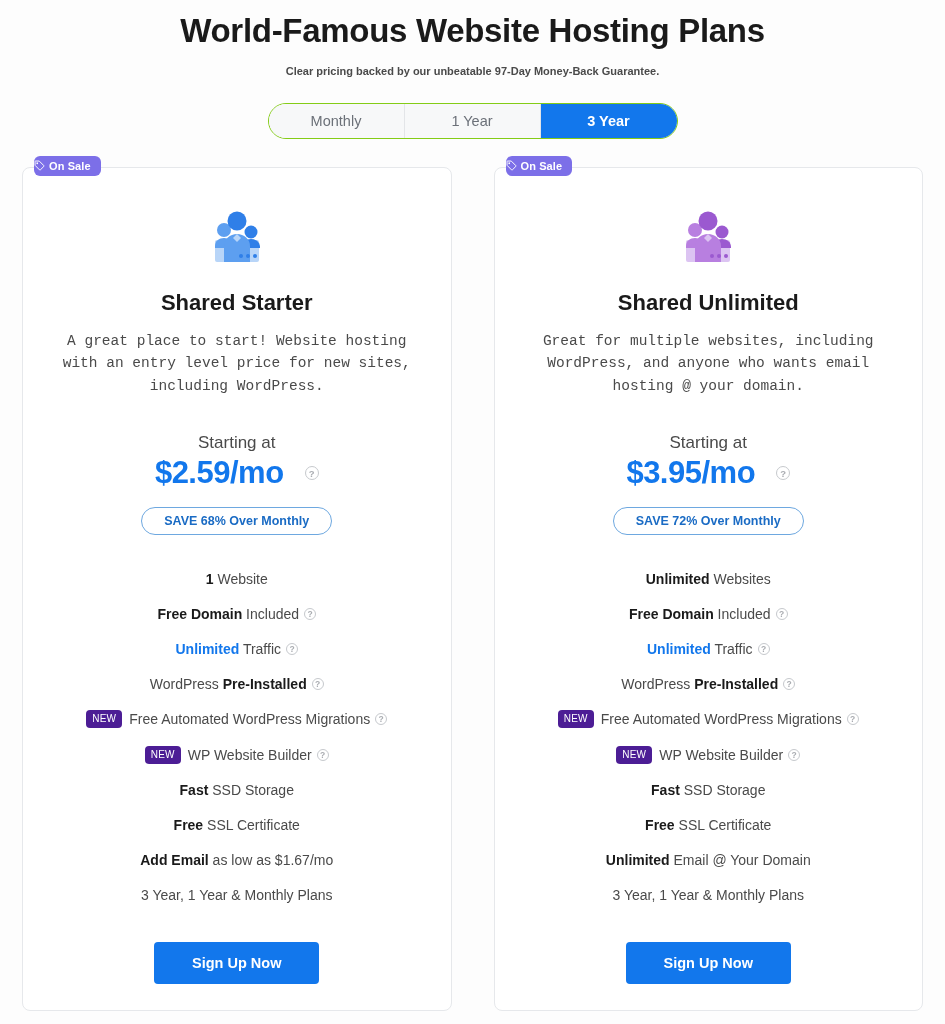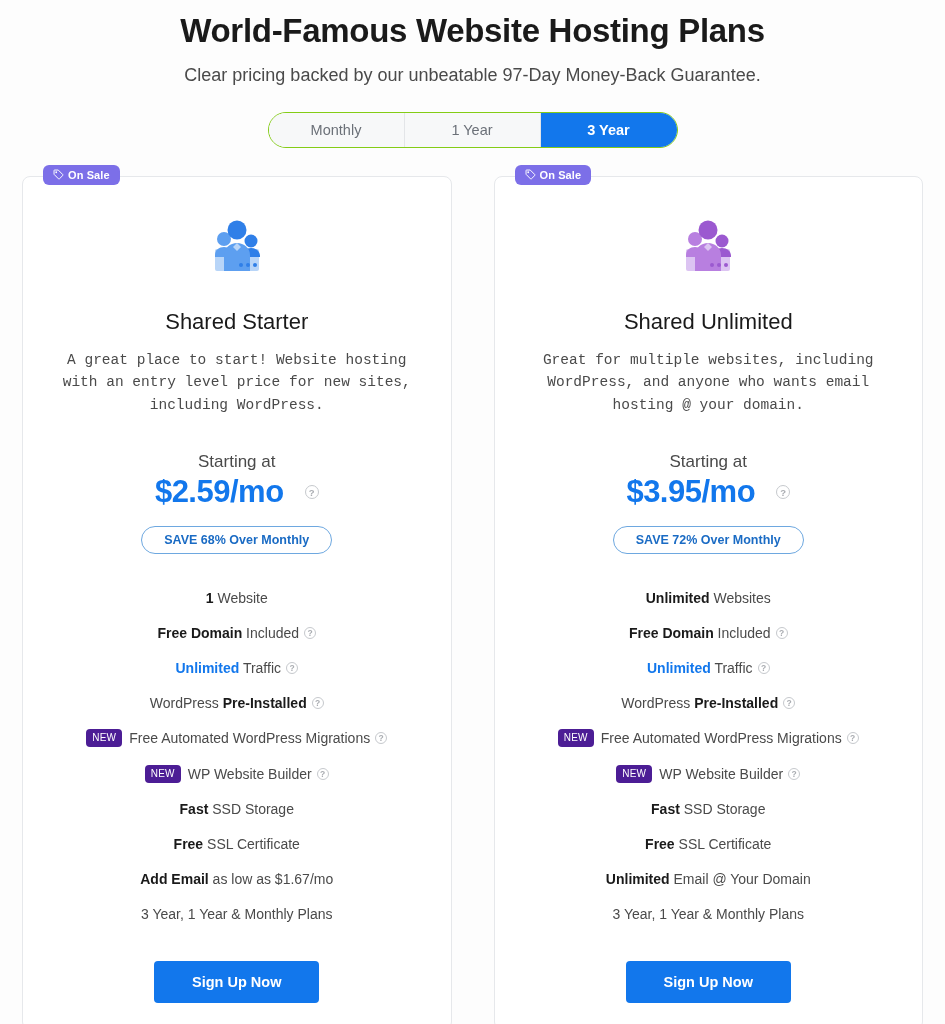--- a/index.html
+++ b/index.html
@@ -21,23 +21,23 @@
   .page-title {
     font-size: 33px;
     font-weight: bold;
     color: #1a1a1a;
     letter-spacing: -0.3px;
     line-height: 1.3;
   }
 
   .page-subtitle {
     margin-top: 12px;
-    font-size: 18px;
+    font-size: 11px;
     color: #4a4a4a;
-    font-weight: normal;
+    font-weight: bold;
   }
 
   
   .toggle-wrap { display: flex; justify-content: center; margin-top: 26px; }
 
   .toggle {
     display: flex;
     border-radius: 22px;
     overflow: hidden;
     background: #f4f5f7;
@@ -81,40 +81,40 @@
     border-radius: 8px;
     padding: 30px 22px 26px;
     display: flex;
     flex-direction: column;
     align-items: center;
   }
 
   .sale-badge {
     position: absolute;
     top: -12px;
-    left: 20px;
+    left: 11px;
     background: #7c6fe8;
     color: #ffffff;
     font-size: 11px;
     font-weight: bold;
-    padding: 4px 10px 4px 10px;
+    padding: 4px 10px 4px 0;
     border-radius: 6px;
     display: flex;
     align-items: center;
     gap: 4px;
     letter-spacing: 0.1px;
   }
   .sale-badge svg { display: block; }
 
   .plan-icon { height: 66px; display: flex; align-items: flex-end; justify-content: center; }
 
   .plan-name {
-    margin-top: 36px;
+    margin-top: 26px;
     font-size: 22px;
-    font-weight: normal;
+    font-weight: bold;
     color: #1a1a1a;
   }
 
   .plan-desc {
     margin-top: 14px;
     font-size: 14.5px;
     line-height: 1.55;
     color: #4a4a4a;
     text-align: center;
     max-width: 380px;

